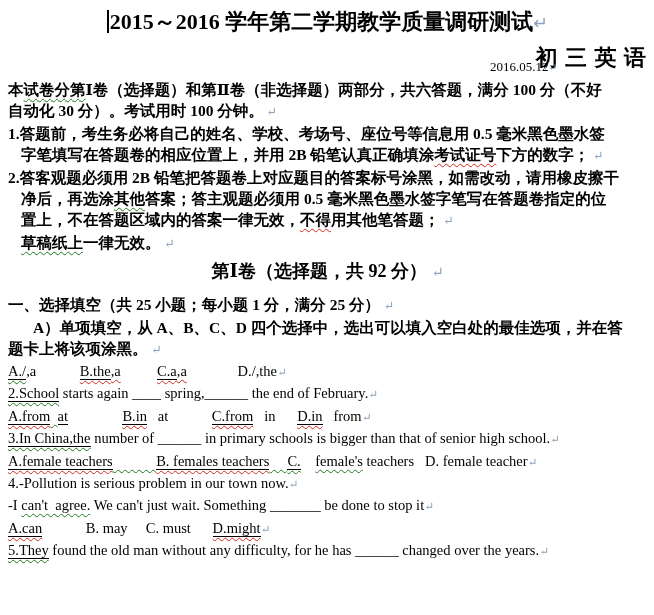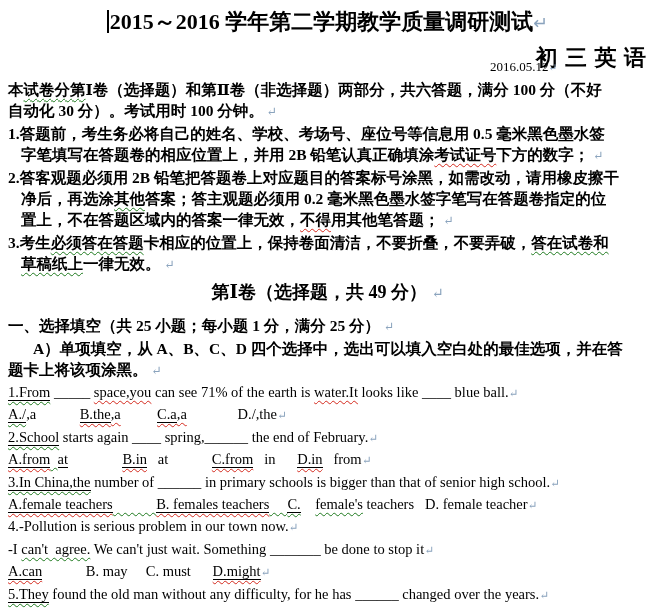--- a/index.html
+++ b/index.html
@@ -33,29 +33,27 @@
 
 <div class="page">
   <div id="doc">
       <div class="line t1"><span class="s-caret"></span><span class="s-p">2015～2016 学年第二学期教学质量调研测试</span><span class="s-ret">↵</span></div>
       <div class="line t2line"><span class="s-p">初 三 英 语</span><span class="s-date"><span>2016.05.12</span><span class="s-ret">↵</span></span></div>
       <div class="line zh"><span class="s-p">本</span><span class="s-wg">试卷分第</span><span class="s-p">Ⅰ卷（选择题）和第Ⅱ卷（非选择题）两部分，共六答题，满分 100 分（不好</span></div>
       <div class="line zh"><span class="s-p">自动化 30 分）。考试用时 100 分钟。</span><span class="s-ret"> ↵</span></div>
       <div class="line zh"><span class="s-p">1.答题前，考生务必将自己的姓名、学校、考场号、座位号等信息用 0.5 毫米黑色墨水签</span></div>
       <div class="line zh ind1"><span class="s-p">字笔填写在答题卷的相应位置上，并用 2B 铅笔认真正确填涂</span><span class="s-wr">考试证号</span><span class="s-p">下方的数字； </span><span class="s-ret">↵</span></div>
       <div class="line zh"><span class="s-p">2.答客观题必须用 2B 铅笔把答题卷上对应题目的答案标号涂黑，如需改动，请用橡皮擦干</span></div>
-      <div class="line zh ind1"><span class="s-p">净后，再选涂</span><span class="s-wg">其他</span><span class="s-p">答案；答主观题必须用 0.2 毫米黑色墨水签字笔写在答题卷指定的位</span></div>
+      <div class="line zh ind1"><span class="s-p">净后，再选涂</span><span class="s-wg">其他</span><span class="s-p">答案；答主观题必须用 0.5 毫米黑色墨水签字笔写在答题卷指定的位</span></div>
       <div class="line zh ind1"><span class="s-p">置上，不在答题区域内的答案一律无效，</span><span class="s-wr">不得</span><span class="s-p">用其他笔答题； </span><span class="s-ret">↵</span></div>
-      <div class="line zh"><span class="s-p">3.考生</span><span class="s-wg">必须答在答题</span><span class="s-p">卡相应的位置上，保持卷面清洁，不要折叠，不要弄破，</span><span class="s-wg">答在试卷和</span></div>
       <div class="line zh ind1"><span class="s-wg">草稿纸上</span><span class="s-p">一律无效。 </span><span class="s-ret">↵</span></div>
-      <div class="line h1"><span class="s-p">第Ⅰ卷（选择题，共 49 分） </span><span class="s-ret">↵</span></div>
+      <div class="line h1"><span class="s-p">第Ⅰ卷（选择题，共 92 分） </span><span class="s-ret">↵</span></div>
       <div class="line zh"><span class="s-p">一、选择填空（共 25 小题；每小题 1 分，满分 25 分） </span><span class="s-ret">↵</span></div>
       <div class="line zh ind2"><span class="s-p">A）单项填空，从 A、B、C、D 四个选择中，选出可以填入空白处的最佳选项，并在答</span></div>
       <div class="line zh"><span class="s-p">题卡上将该项涂黑。 </span><span class="s-ret">↵</span></div>
-      <div class="line en"><span class="s-uwg">1.From</span><span class="s-p"> _____ </span><span class="s-wr">space,you</span><span class="s-p"> can see 71% of the earth is </span><span class="s-wr">water.It</span><span class="s-p"> looks like ____ blue ball.</span><span class="s-ret">↵</span></div>
       <div class="line en"><span class="s-uwg">A./</span><span class="s-p">,a</span><span class="s-p">            </span><span class="s-uwr">B.the</span><span class="s-wr">,a</span><span class="s-p">          </span><span class="s-uwr">C.a</span><span class="s-wr">,a</span><span class="s-p">              </span><span class="s-p">D./,the</span><span class="s-ret">↵</span></div>
       <div class="line en"><span class="s-uwg">2.School</span><span class="s-p"> starts again ____ spring,______ the end of February.</span><span class="s-ret">↵</span></div>
       <div class="line en"><span class="s-uwr">A.from</span><span class="s-wg">  </span><span class="s-u">at</span><span class="s-p">               </span><span class="s-uwr">B.in</span><span class="s-p">   at</span><span class="s-p">            </span><span class="s-uwr">C.from</span><span class="s-p">   in</span><span class="s-p">      </span><span class="s-uwr">D.in</span><span class="s-p">   from</span><span class="s-ret">↵</span></div>
       <div class="line en"><span class="s-uwg">3.In China,the</span><span class="s-p"> number of ______ in primary schools is bigger than that of senior high school.</span><span class="s-ret">↵</span></div>
       <div class="line en"><span class="s-uwr">A.female teachers</span><span class="s-wg">            </span><span class="s-uwr">B. females teachers</span><span class="s-wg">     </span><span class="s-uwg">C.</span><span class="s-p">    </span><span class="s-wg">female's</span><span class="s-p"> teachers   </span><span class="s-p">D. female teacher</span><span class="s-ret">↵</span></div>
       <div class="line en"><span class="s-p">4.-Pollution is serious problem in our town now.</span><span class="s-ret">↵</span></div>
       <div class="line en"><span class="s-p">-I </span><span class="s-wg">can't  agree.</span><span class="s-p"> We can't just wait. Something _______ be done to stop it</span><span class="s-ret">↵</span></div>
       <div class="line en"><span class="s-uwr">A.can</span><span class="s-p">            </span><span class="s-p">B. may</span><span class="s-p">     </span><span class="s-p">C. must</span><span class="s-p">      </span><span class="s-uwr">D.might</span><span class="s-ret">↵</span></div>
       <div class="line en"><span class="s-uwg">5.They</span><span class="s-p"> found the old man without any difficulty, for he has ______ changed over the years.</span><span class="s-ret">↵</span></div>
     </div>

